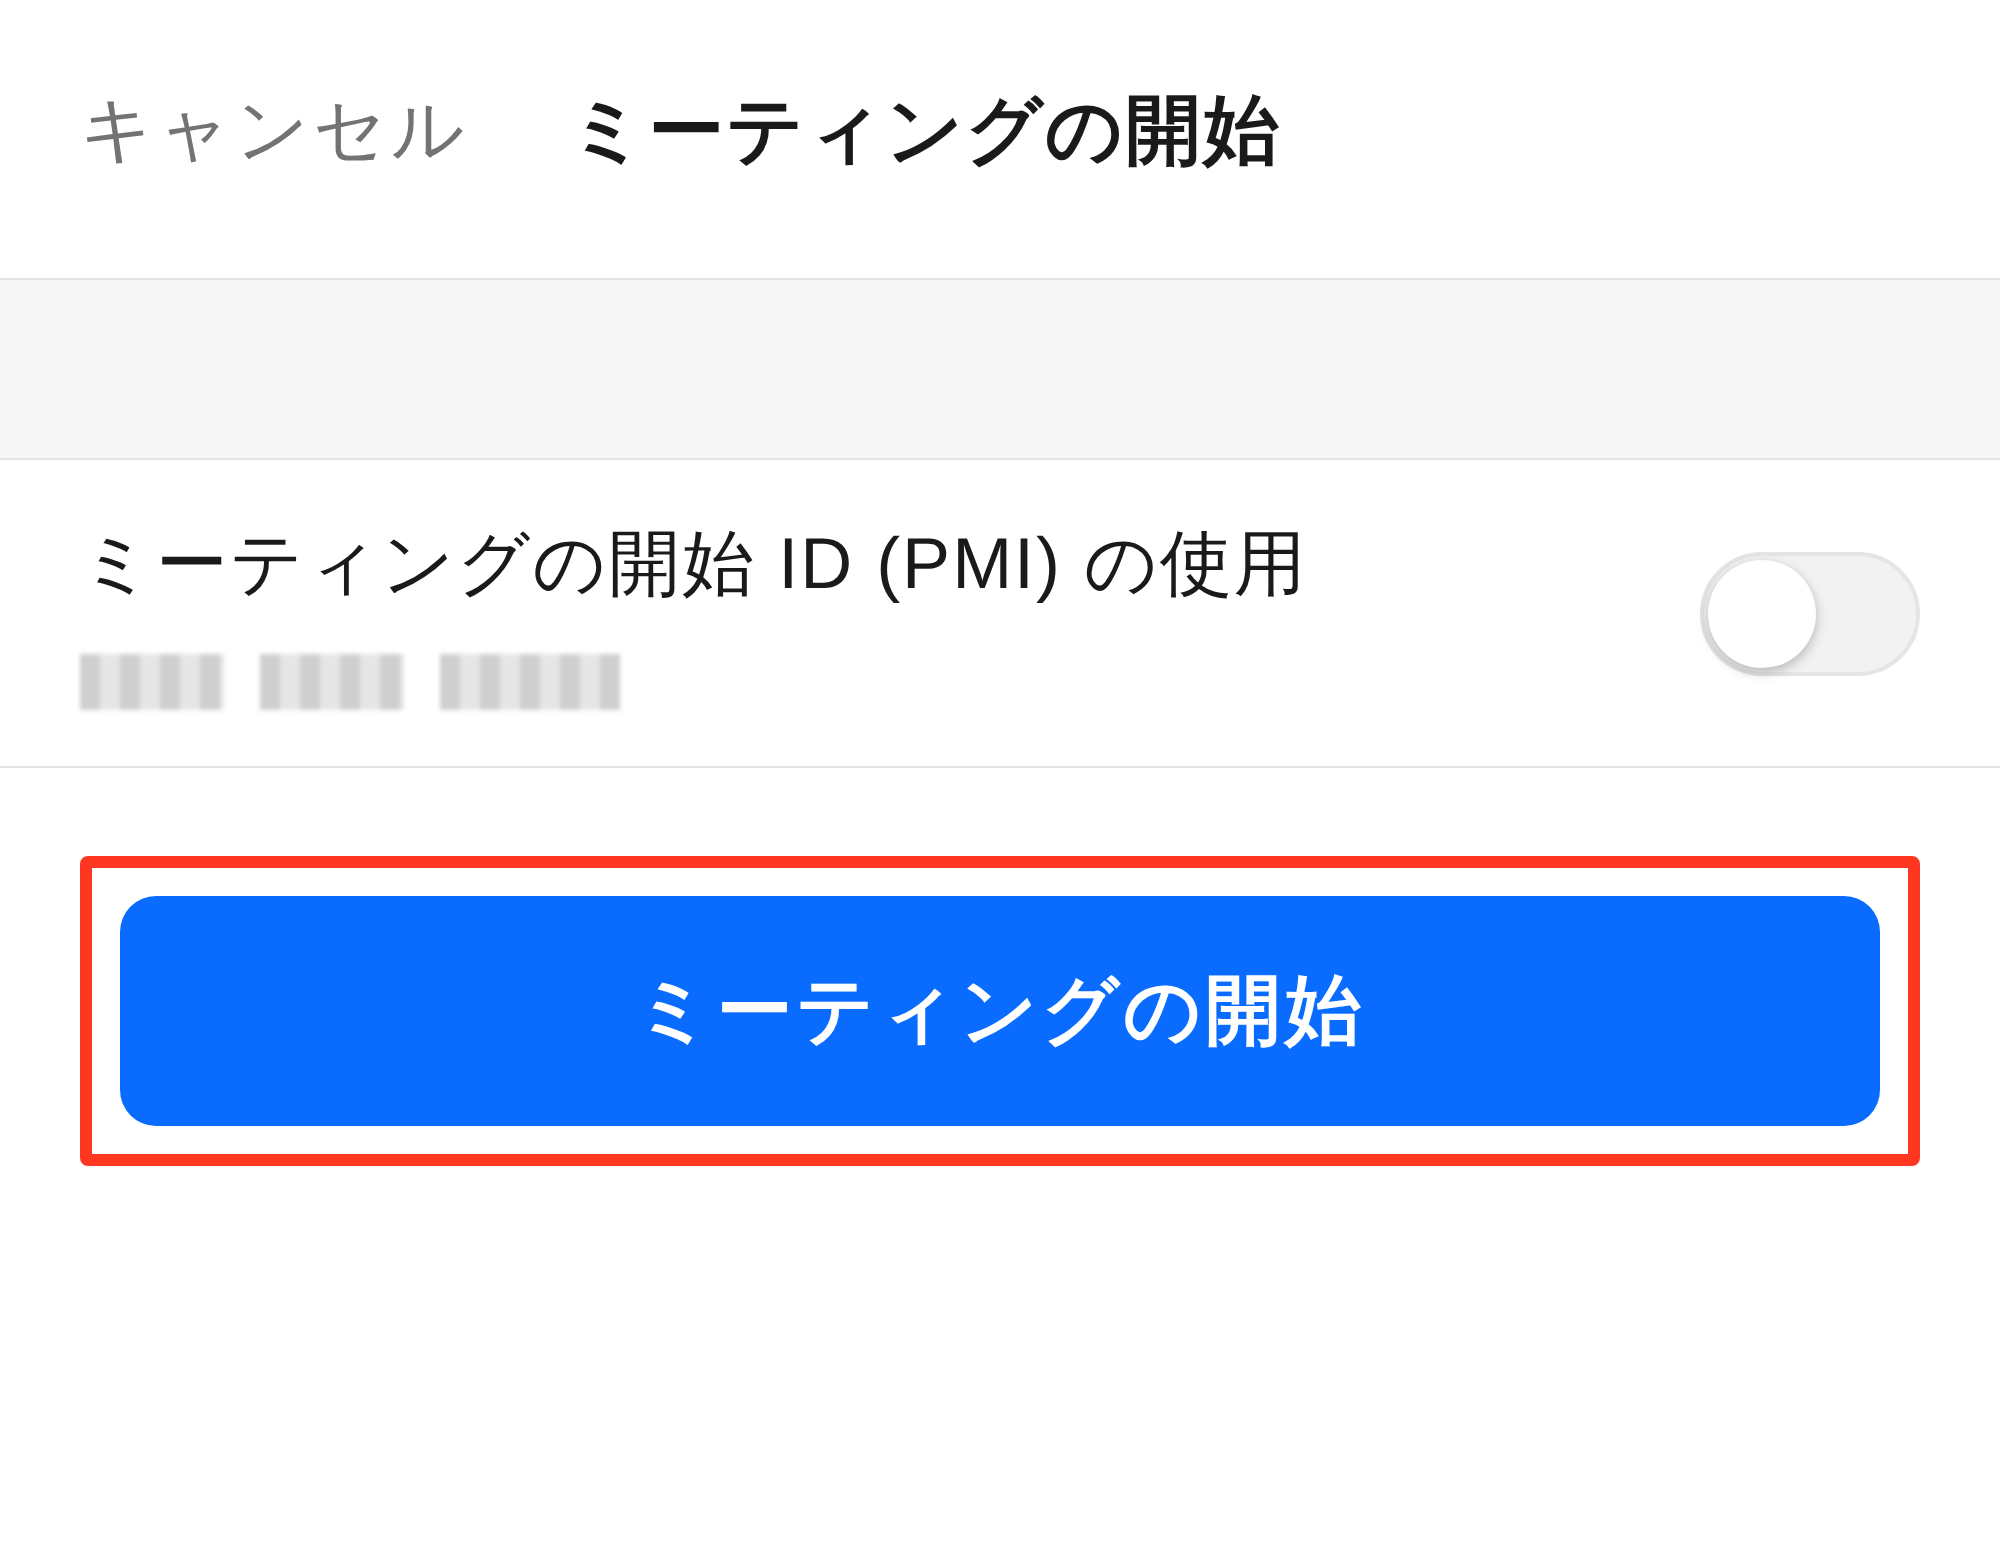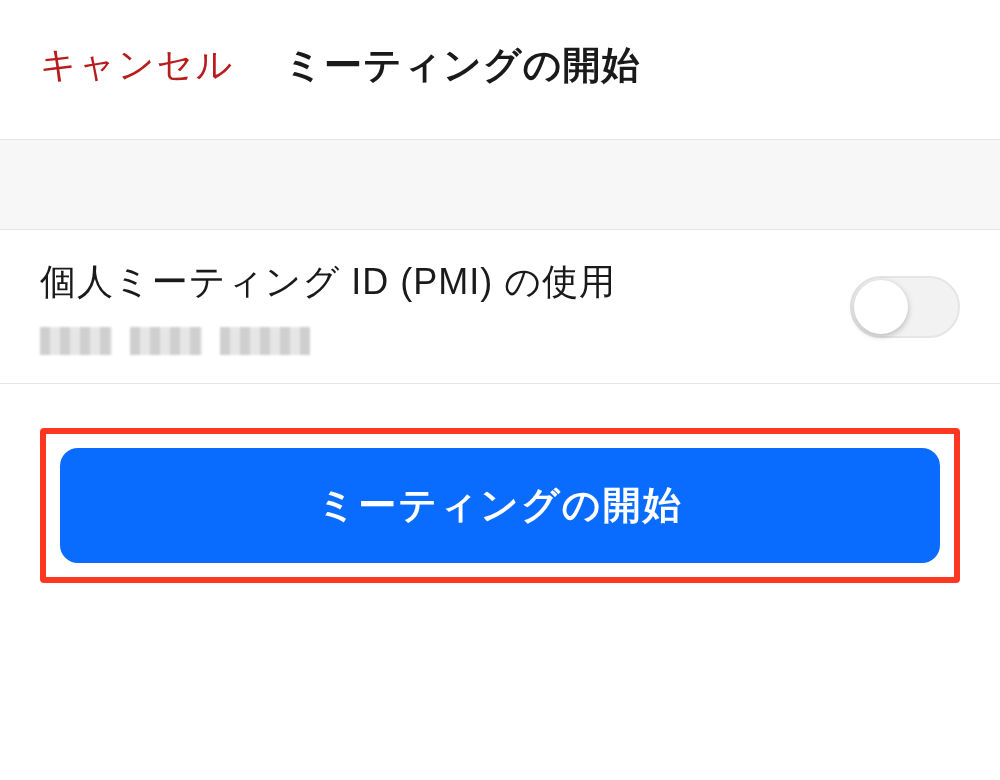--- a/index.html
+++ b/index.html
@@ -15,21 +15,21 @@
       overflow: hidden;
     }
     .header {
       display: flex;
       align-items: center;
       padding: 40px 40px 48px 40px;
       border-bottom: 1px solid #e5e5e5;
       background: #ffffff;
     }
     .cancel-btn {
-      color: #b91c1c;
+      color: #737373;
       font-size: 36px;
       font-weight: 400;
       background: none;
       border: none;
       cursor: pointer;
       letter-spacing: 2px;
     }
     .header-title {
       font-size: 38px;
       font-weight: 700;
@@ -151,21 +151,21 @@
   <div class="header-title">ミーティングの開始</div>
 </div>
 
 <div class="spacer"></div>
 
 <div class="settings-list">
 
 
   <div class="setting-row tall">
     <div class="setting-text-group">
-      <div class="setting-label">個人ミーティング ID (PMI) の使用</div>
+      <div class="setting-label">ミーティングの開始 ID (PMI) の使用</div>
       <div class="redacted-id">
         <div class="redacted-block"></div>
         <div class="redacted-block"></div>
         <div class="redacted-block wide"></div>
       </div>
     </div>
     <div class="toggle off">
       <div class="toggle-knob"></div>
     </div>
   </div>

